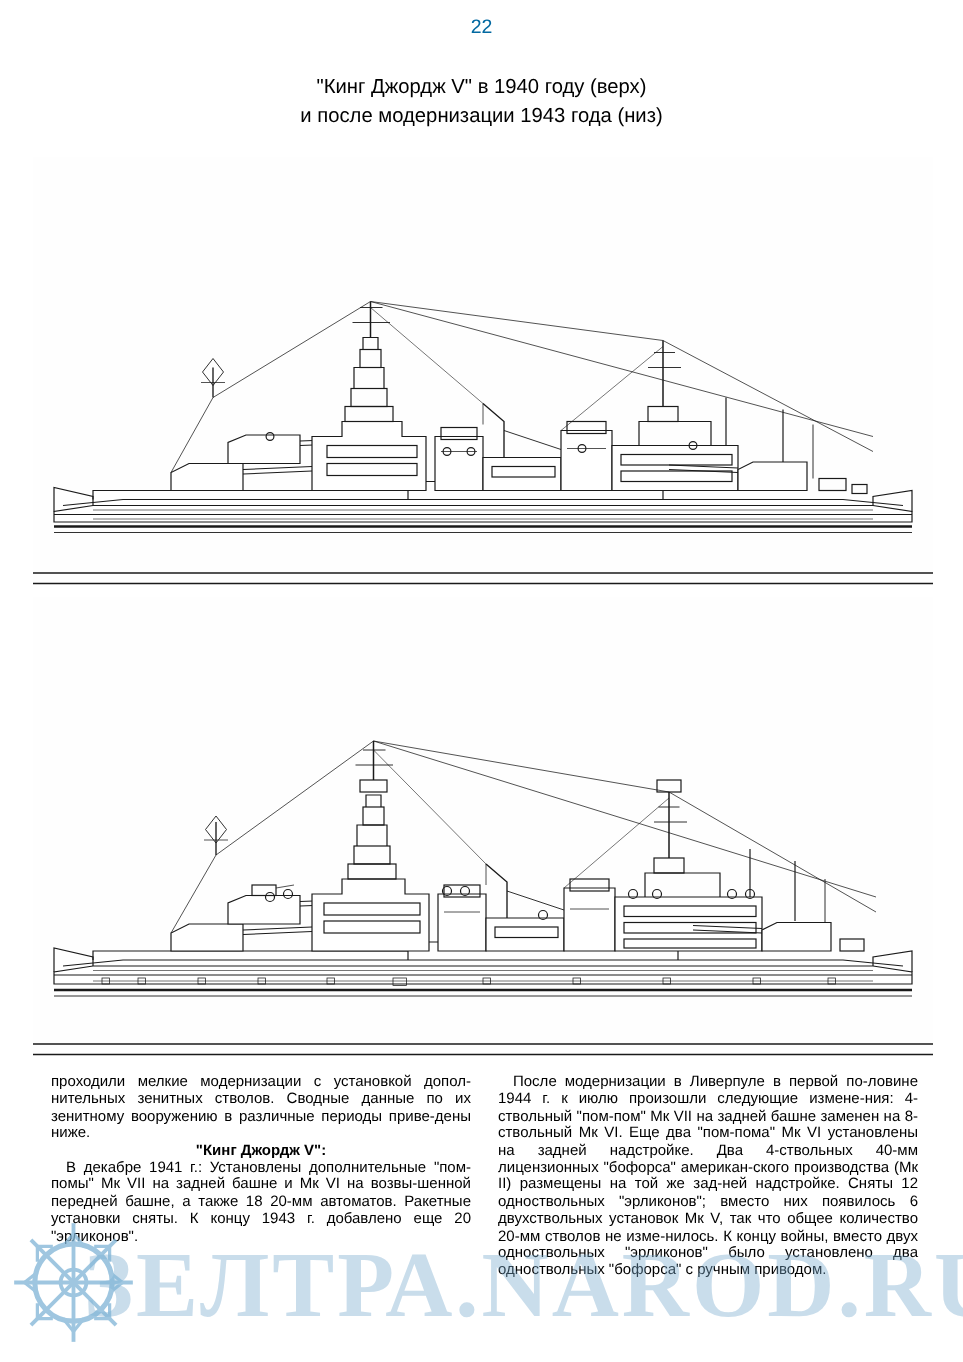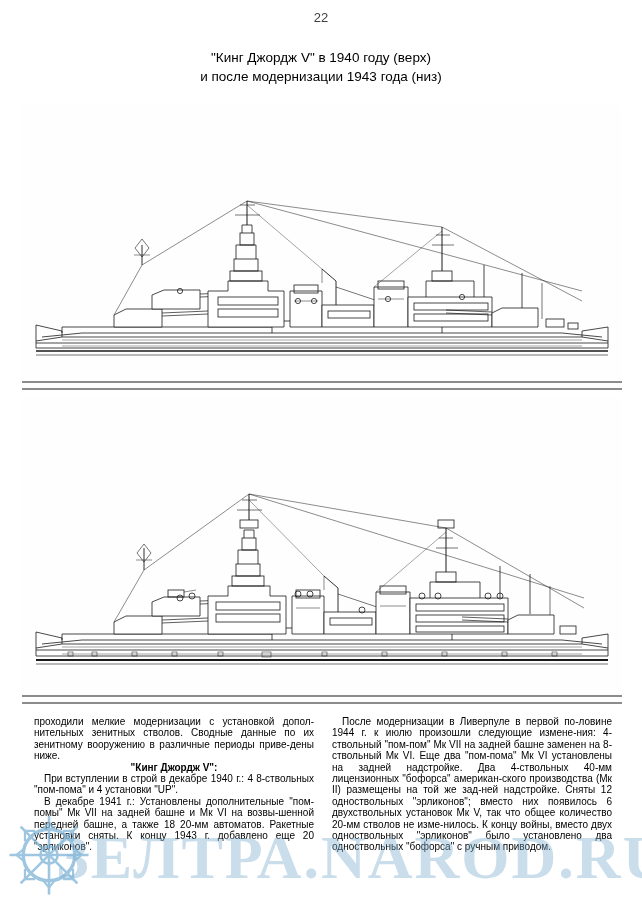--- a/index.html
+++ b/index.html
@@ -22,21 +22,21 @@
     height: 908px;
     background: #fff;
   }
   .page-number {
     position: absolute;
     top: 10px;
     left: 0;
     width: 642px;
     text-align: center;
     font-size: 13px;
-    color: #404040;
+    color: #0369a1;
   }
   .caption {
     position: absolute;
     top: 48px;
     left: 0;
     width: 642px;
     text-align: center;
     font-size: 13.5px;
     line-height: 19px;
     color: #000;
@@ -336,21 +336,20 @@
   </svg>
   <svg style="position:absolute;left:22px;top:694px;width:600px;height:14px" aria-hidden="true">
     <line x1="0" y1="2" x2="600" y2="2" stroke="#1a1a1a" stroke-width="1"></line>
     <line x1="0" y1="9" x2="600" y2="9" stroke="#1a1a1a" stroke-width="1"></line>
   </svg>
 
   <div class="columns">
     <div class="col">
       <p class="noindent">проходили мелкие модернизации с установкой допол-нительных зенитных стволов. Сводные данные по их зенитному вооружению в различные периоды приве-дены ниже.</p>
       <p class="center">"Кинг Джордж V":</p>
-      <p>При вступлении в строй в декабре 1940 г.: 4 8-ствольных "пом-пома" и 4 установки "UP".</p>
       <p>В декабре 1941 г.: Установлены дополнительные "пом-помы" Мк VII на задней башне и Мк VI на возвы-шенной передней башне, а также 18 20-мм автоматов. Ракетные установки сняты. К концу 1943 г. добавлено еще 20 "эрликонов".</p>
     </div>
     <div class="col">
       <p>После модернизации в Ливерпуле в первой по-ловине 1944 г. к июлю произошли следующие измене-ния: 4-ствольный "пом-пом" Мк VII на задней башне заменен на 8-ствольный Мк VI. Еще два "пом-пома" Мк VI установлены на задней надстройке. Два 4-ствольных 40-мм лицензионных "бофорса" американ-ского производства (Мк II) размещены на той же зад-ней надстройке. Сняты 12 одноствольных "эрликонов"; вместо них появилось 6 двухствольных установок Мк V, так что общее количество 20-мм стволов не изме-нилось. К концу войны, вместо двух одноствольных "эрликонов" было установлено два одноствольных "бофорса" с ручным приводом.</p>
     </div>
   </div>
 
   <div class="watermark">
     <div class="wm-text">ЗЕЛТРА.NAROD.RU</div>
     <svg class="wm-logo" viewBox="0 0 100 100" aria-hidden="true">

